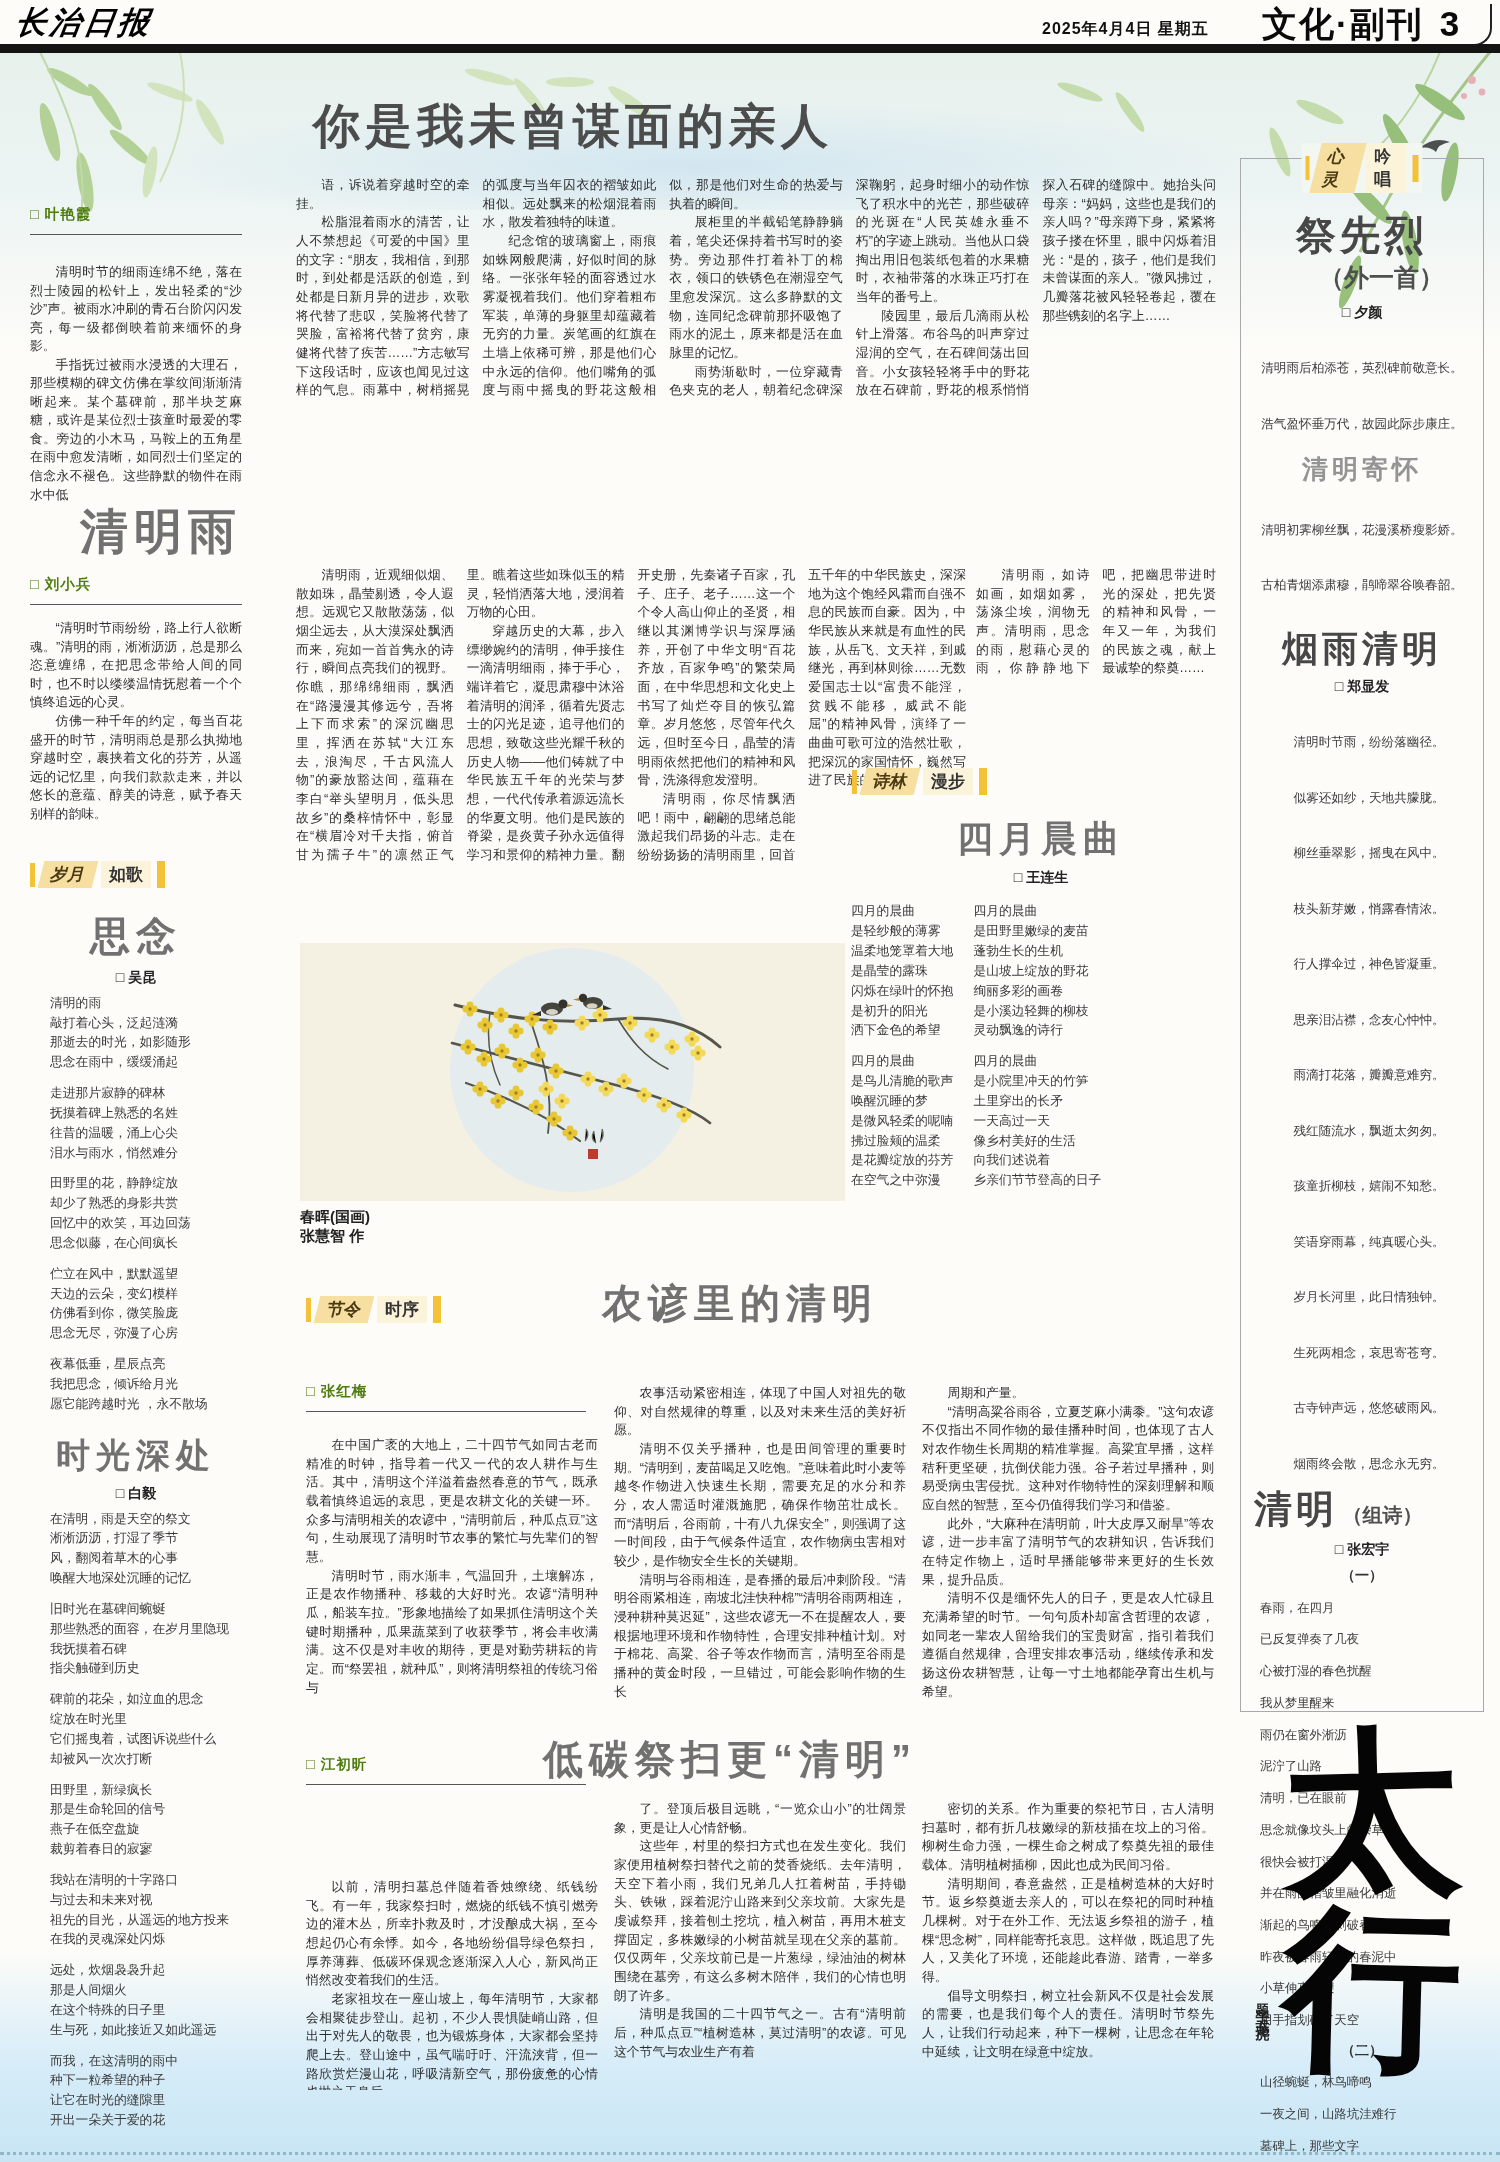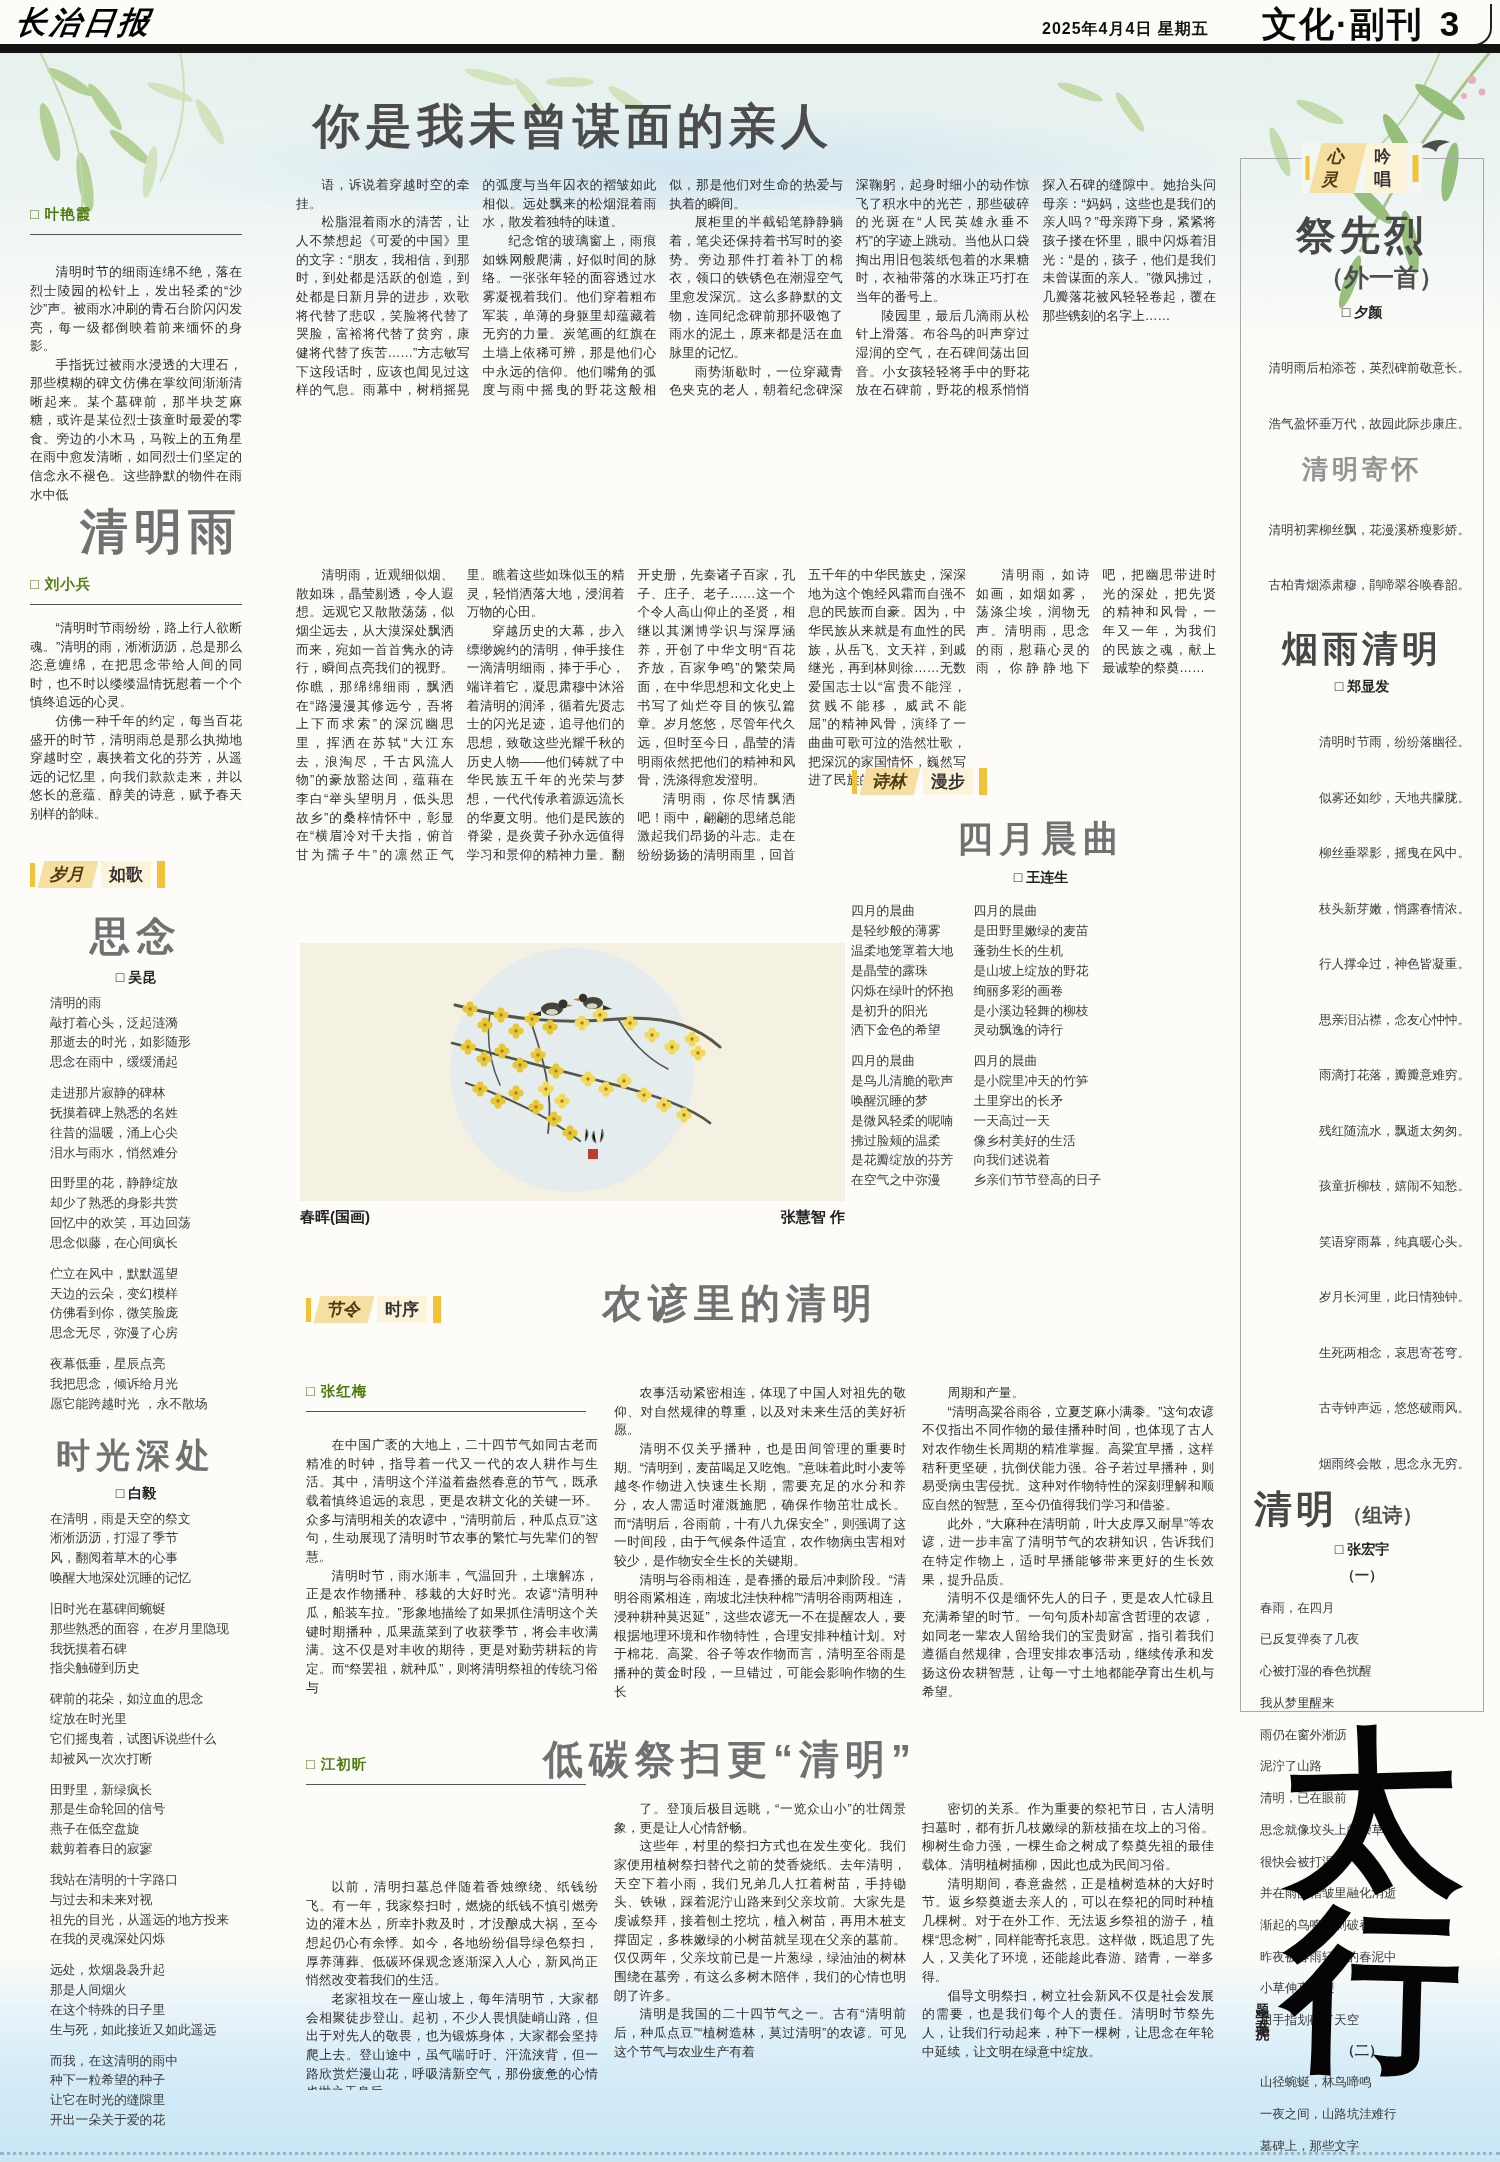--- a/index.html
+++ b/index.html
@@ -47,39 +47,39 @@
   #colA{position:absolute;left:30px;top:205px;width:212px;height:1940px;overflow:hidden;z-index:2;}
   #main-title{position:absolute;left:228px;top:100px;width:690px;z-index:2;}
   #main-body{position:absolute;left:296px;top:176px;width:920px;height:380px;column-count:5;overflow:hidden;z-index:2;}
   #rain-body{position:absolute;left:296px;top:566px;width:670px;height:386px;column-count:4;overflow:hidden;z-index:2;}
   #rain-tail{position:absolute;left:976px;top:566px;width:240px;height:208px;column-count:2;overflow:hidden;z-index:2;}
   #shilin-label{position:absolute;left:852px;top:768px;z-index:3;}
   #april{position:absolute;left:845px;top:818px;width:392px;z-index:2;}
   .april-cols{display:flex;gap:20px;margin-top:14px;padding-left:6px;}
   #paint-panel{position:absolute;left:300px;top:943px;width:545px;height:258px;background:#f5f1e2;z-index:2;}
   #paint-caption{position:absolute;left:300px;top:1208px;width:545px;display:flex;
-                 justify-content:space-between;font-weight:bold;font-size:15px;color:#222;z-index:2;}
+                 justify-content:space-between;font-weight:bold;font-size:15px;color:#222;z-index:2;flex-direction:column;}
   #jieling-label{position:absolute;left:306px;top:1296px;z-index:3;}
   #nongyan-title{position:absolute;left:500px;top:1280px;width:480px;z-index:2;text-align:center;}
   #nongyan-byline{position:absolute;left:306px;top:1382px;width:280px;z-index:2;}
   #nongyan-c1{position:absolute;left:306px;top:1436px;width:292px;height:320px;overflow:hidden;z-index:2;}
   #nongyan-c2{position:absolute;left:614px;top:1384px;width:292px;height:372px;overflow:hidden;z-index:2;}
   #nongyan-c3{position:absolute;left:922px;top:1384px;width:292px;height:372px;overflow:hidden;z-index:2;}
   #ditan-title{position:absolute;left:480px;top:1736px;width:500px;z-index:2;}
   #ditan-byline{position:absolute;left:306px;top:1755px;width:280px;z-index:2;}
   #ditan-c1{position:absolute;left:306px;top:1878px;width:292px;height:212px;overflow:hidden;z-index:2;}
   #ditan-c2{position:absolute;left:614px;top:1800px;width:292px;height:290px;overflow:hidden;z-index:2;}
   #ditan-c3{position:absolute;left:922px;top:1800px;width:292px;height:290px;overflow:hidden;z-index:2;}
   
   #xinling-box{position:absolute;left:1240px;top:158px;width:244px;height:1554px;
                border:1px solid #a9a9a9;box-sizing:border-box;z-index:2;padding:26px 13px 0 13px;}
   #xinling-label{position:absolute;left:50%;transform:translateX(-50%);top:-16px;background:#f2f7f2;padding:0 4px;}
   .box-title{font-weight:bold;color:#474747;text-align:center;letter-spacing:4px;line-height:1.1;}
   .box-sub{text-align:right;padding-right:26px;font-size:25px;color:#4f4f4f;font-weight:bold;margin-top:4px;}
-  .box-couplet .pline{text-align:right;font-size:12.6px;margin-top:36px;}
+  .box-couplet .pline{text-align:center;font-size:12.6px;margin-top:36px;}
   .part-label{text-align:center;font-family:"DejaVu Serif",serif;font-size:14px;color:#333;margin:8px 0 2px 0;font-weight:bold;}
   .zushi .pline{font-size:12.4px;line-height:1.56;}
   
   #taihang{position:absolute;left:1262px;top:1724px;width:220px;height:430px;z-index:2;}
   .tai-char{font-family:"DejaVu Serif",serif;font-weight:bold;font-size:178px;line-height:0.99;
             color:#050505;text-align:center;display:block;transform:rotate(-1.5deg);}
   .tizi{position:absolute;left:-8px;top:268px;writing-mode:vertical-rl;font-size:14px;font-weight:bold;
         color:#222;letter-spacing:4px;height:160px;}
 </style>
 </head>

